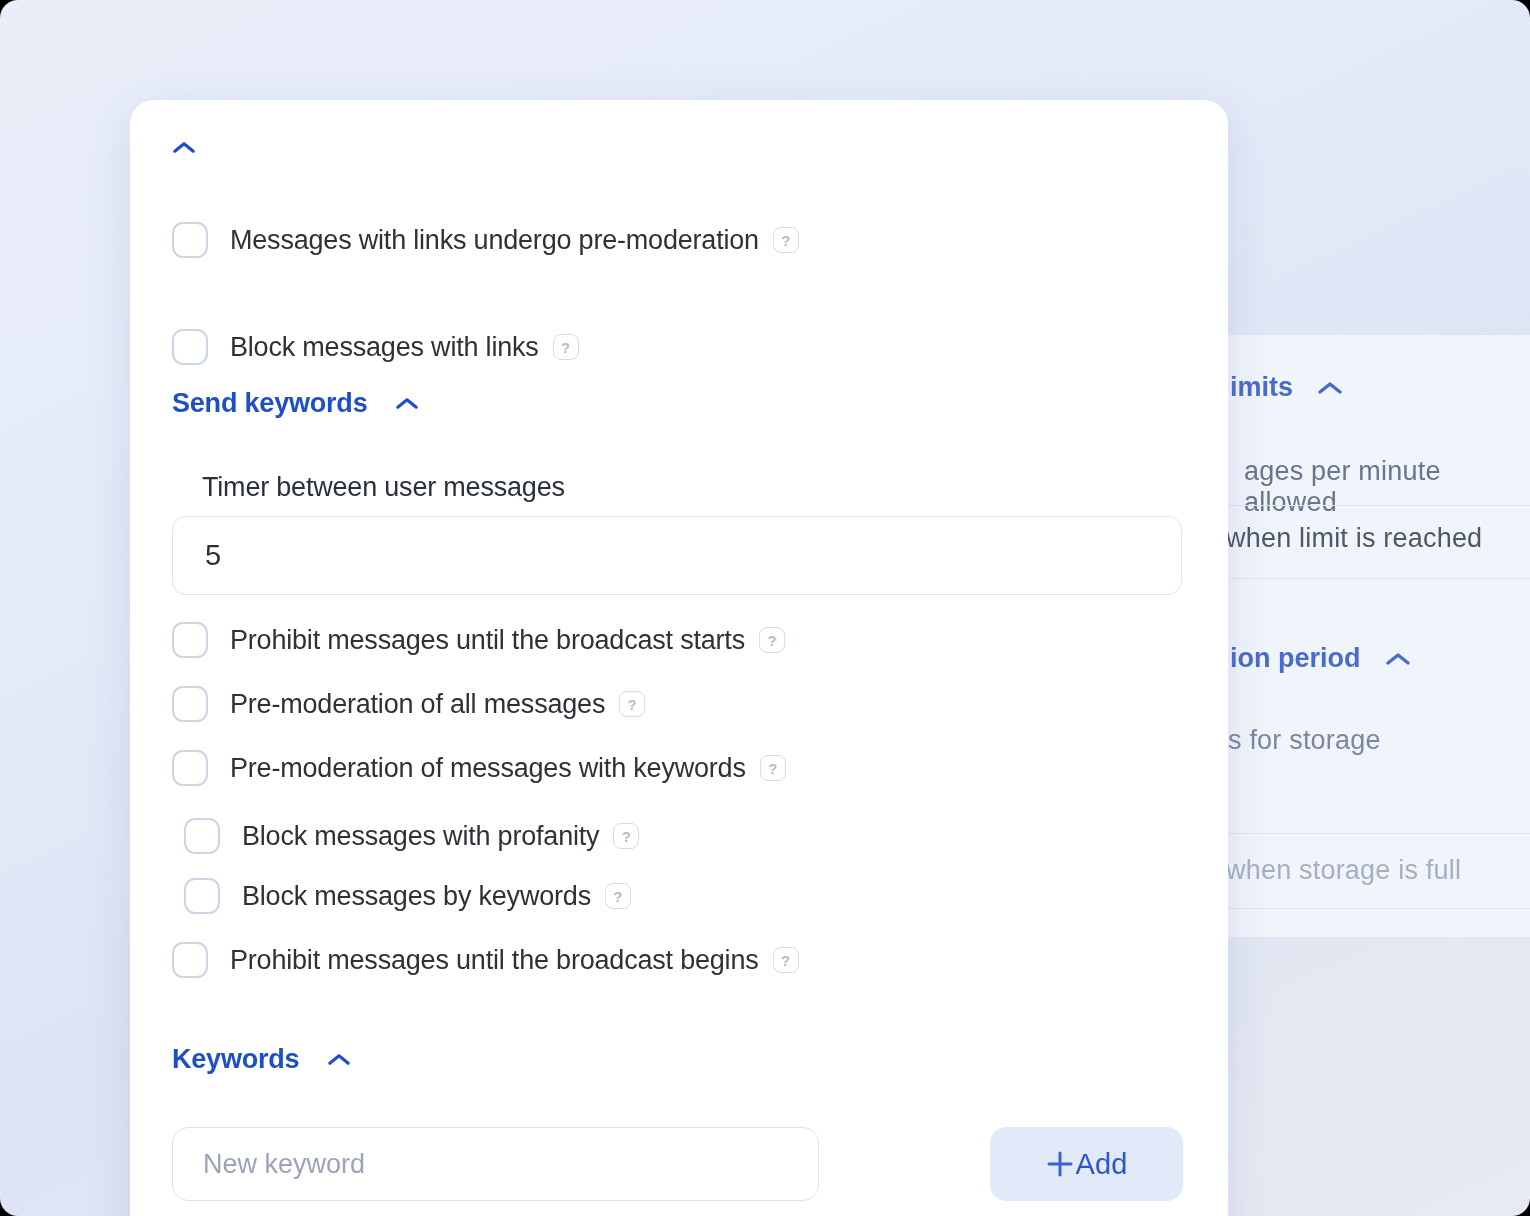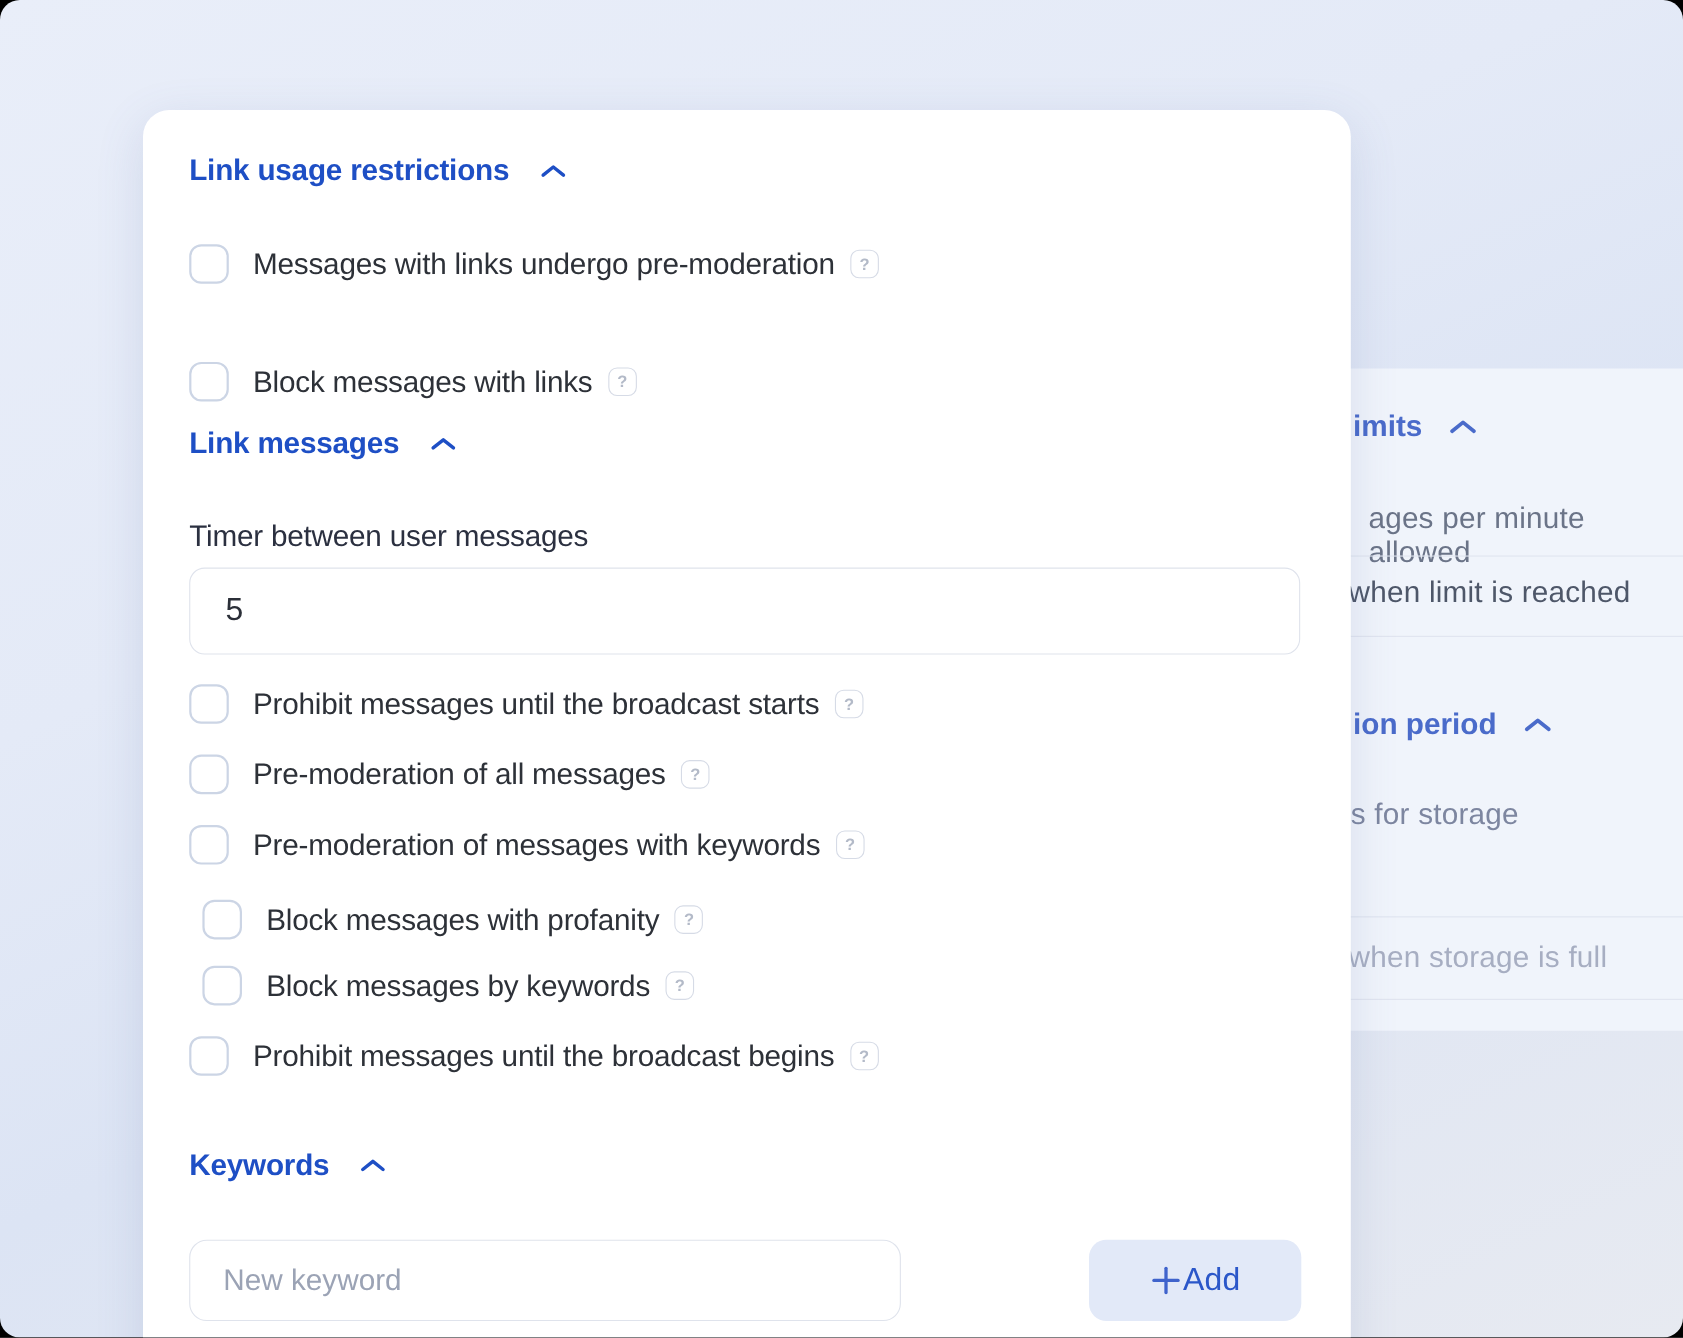--- a/index.html
+++ b/index.html
@@ -98,46 +98,45 @@
   <div class="side-divider" style="top:833px;"></div>
 
   <div>
     <span class="side-row-text" style="left:1226px;top:855px;color:#a7aec2;">when storage is full</span>
   </div>
   <div class="side-divider" style="top:908px;"></div>
 
   <div class="card">
 
     <div class="section-heading" style="top:40px;">
-      <span>Link usage restrictions</span>
       <svg class="chev" width="24" height="15" viewBox="0 0 26 16">
           <polyline points="3,12 13,4 23,12" fill="none" stroke="#1e4fc5" stroke-width="3.4" stroke-linecap="round" stroke-linejoin="round"></polyline>
         </svg>
     </div>
 
     <div class="cb-row" style="top:122px;">
       <span class="checkbox"></span>
       <span class="cb-label">Messages with links undergo pre-moderation</span>
       <span class="help">?</span>
     </div>
 
     <div class="cb-row" style="top:186px;margin-top:43px;">
       <span class="checkbox"></span>
       <span class="cb-label">Block messages with links</span>
       <span class="help">?</span>
     </div>
 
     <div class="section-heading" style="top:288px;">
-      <span>Link messages</span>
+      <span>Send keywords</span>
       <svg class="chev" width="24" height="15" viewBox="0 0 26 16">
           <polyline points="3,12 13,4 23,12" fill="none" stroke="#1e4fc5" stroke-width="3.4" stroke-linecap="round" stroke-linejoin="round"></polyline>
         </svg>
     </div>
 
-    <div class="field-label" style="top:372px;">Timer between user messages</div>
+    <div class="field-label" style="top:372px;margin-left:30px;">Timer between user messages</div>
     <input class="timer-input" type="text" value="5" style="">
 
     <div class="cb-row" style="top:522px;">
       <span class="checkbox"></span>
       <span class="cb-label">Prohibit messages until the broadcast starts</span>
       <span class="help">?</span>
     </div>
 
     <div class="cb-row" style="top:586px;">
       <span class="checkbox"></span>

